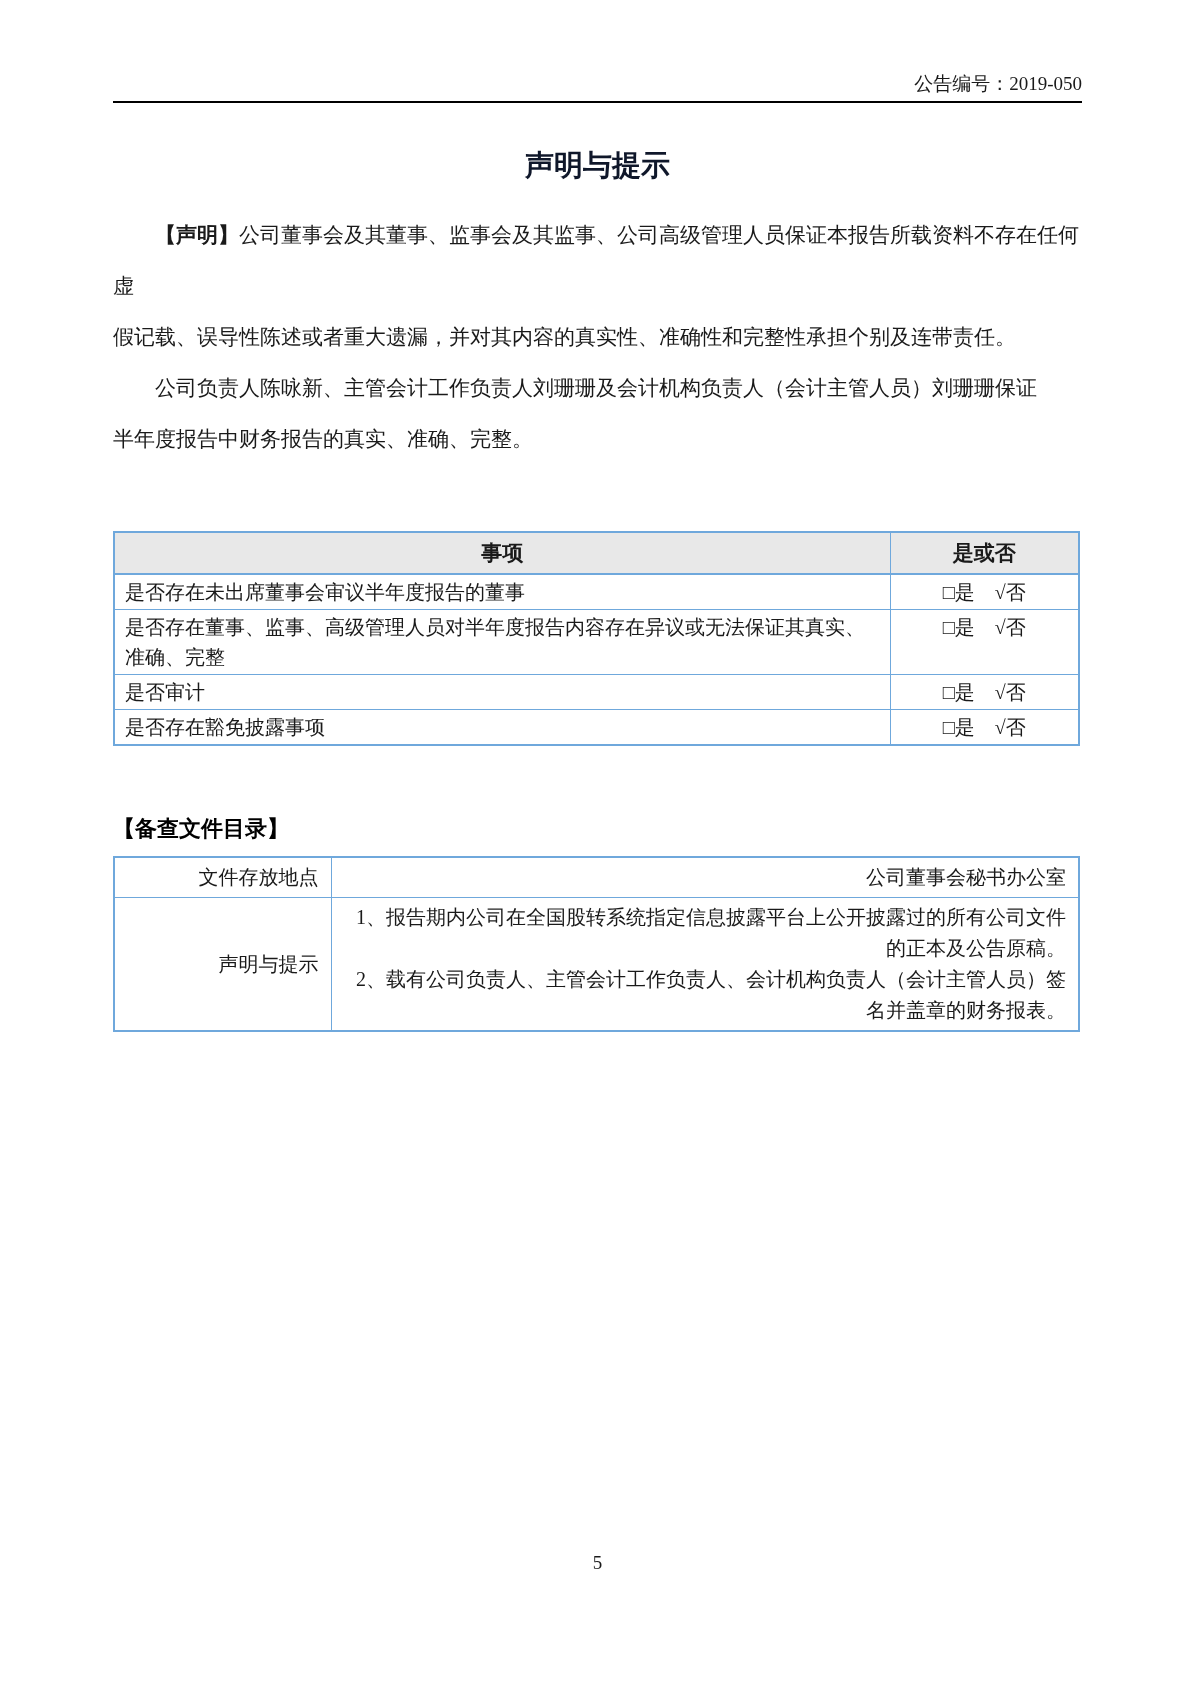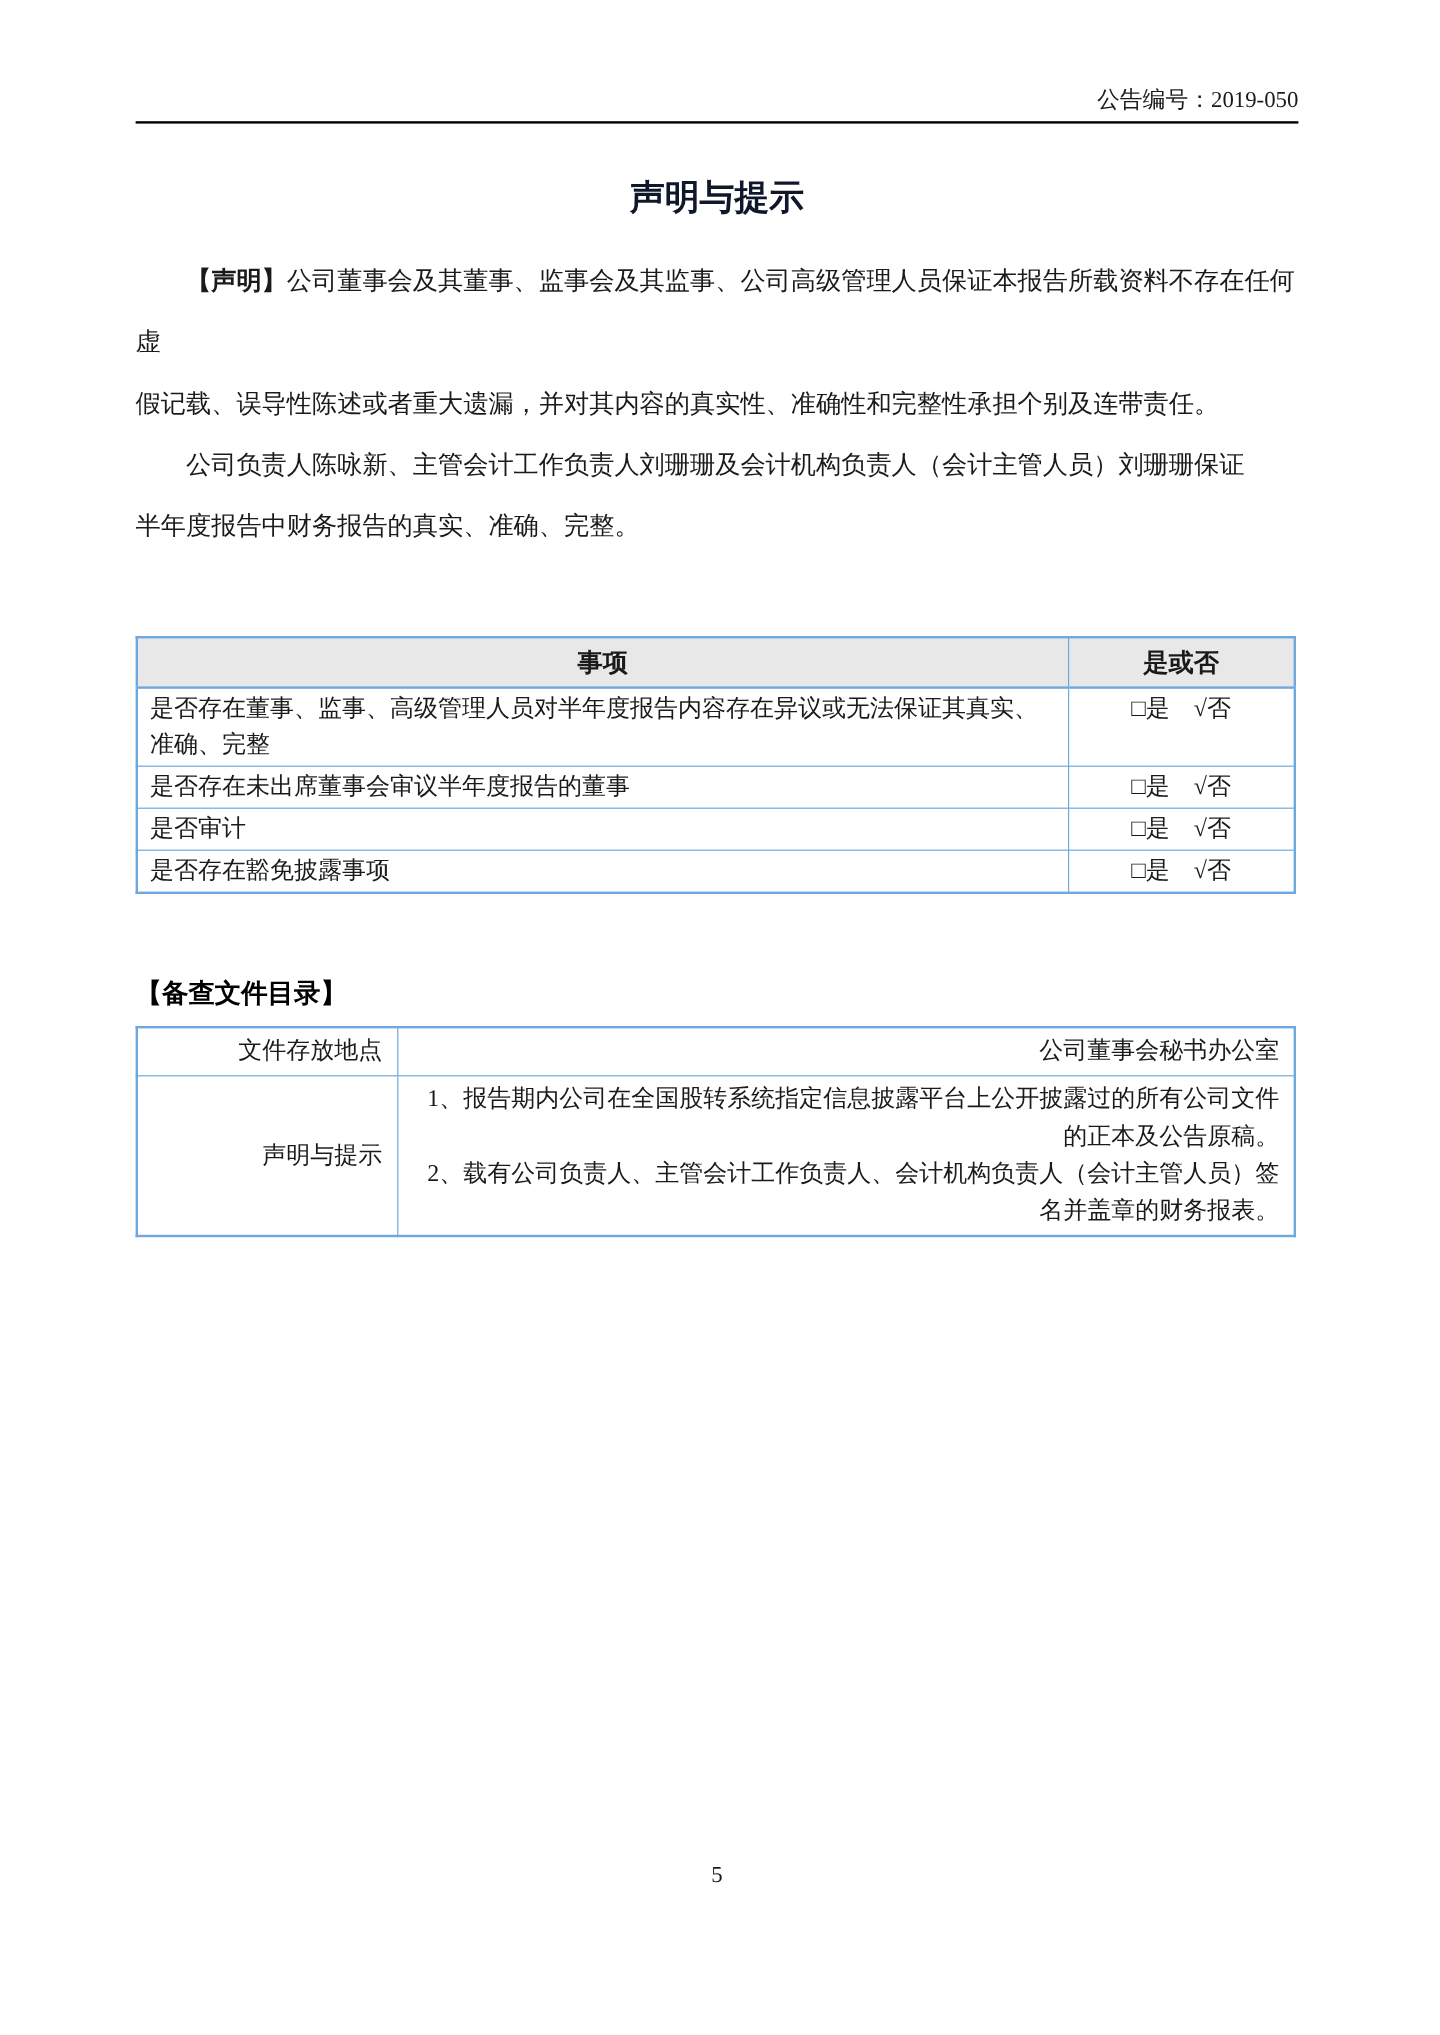--- a/index.html
+++ b/index.html
@@ -150,26 +150,26 @@
       <col class="col-answer">
     </colgroup>
     <thead>
       <tr>
         <th>事项</th>
         <th>是或否</th>
       </tr>
     </thead>
     <tbody>
       <tr>
+        <td class="item-cell">是否存在未出席董事会审议半年度报告的董事</td>
+        <td class="answer-cell">□是　√否</td>
+      </tr>
+      <tr>
         <td class="item-cell">是否存在董事、监事、高级管理人员对半年度报告内容存在异议或无法保证其真实、
 准确、完整</td>
-        <td class="answer-cell">□是　√否</td>
-      </tr>
-      <tr>
-        <td class="item-cell">是否存在未出席董事会审议半年度报告的董事</td>
         <td class="answer-cell">□是　√否</td>
       </tr>
       <tr>
         <td class="item-cell">是否审计</td>
         <td class="answer-cell">□是　√否</td>
       </tr>
       <tr>
         <td class="item-cell">是否存在豁免披露事项</td>
         <td class="answer-cell">□是　√否</td>
       </tr>

